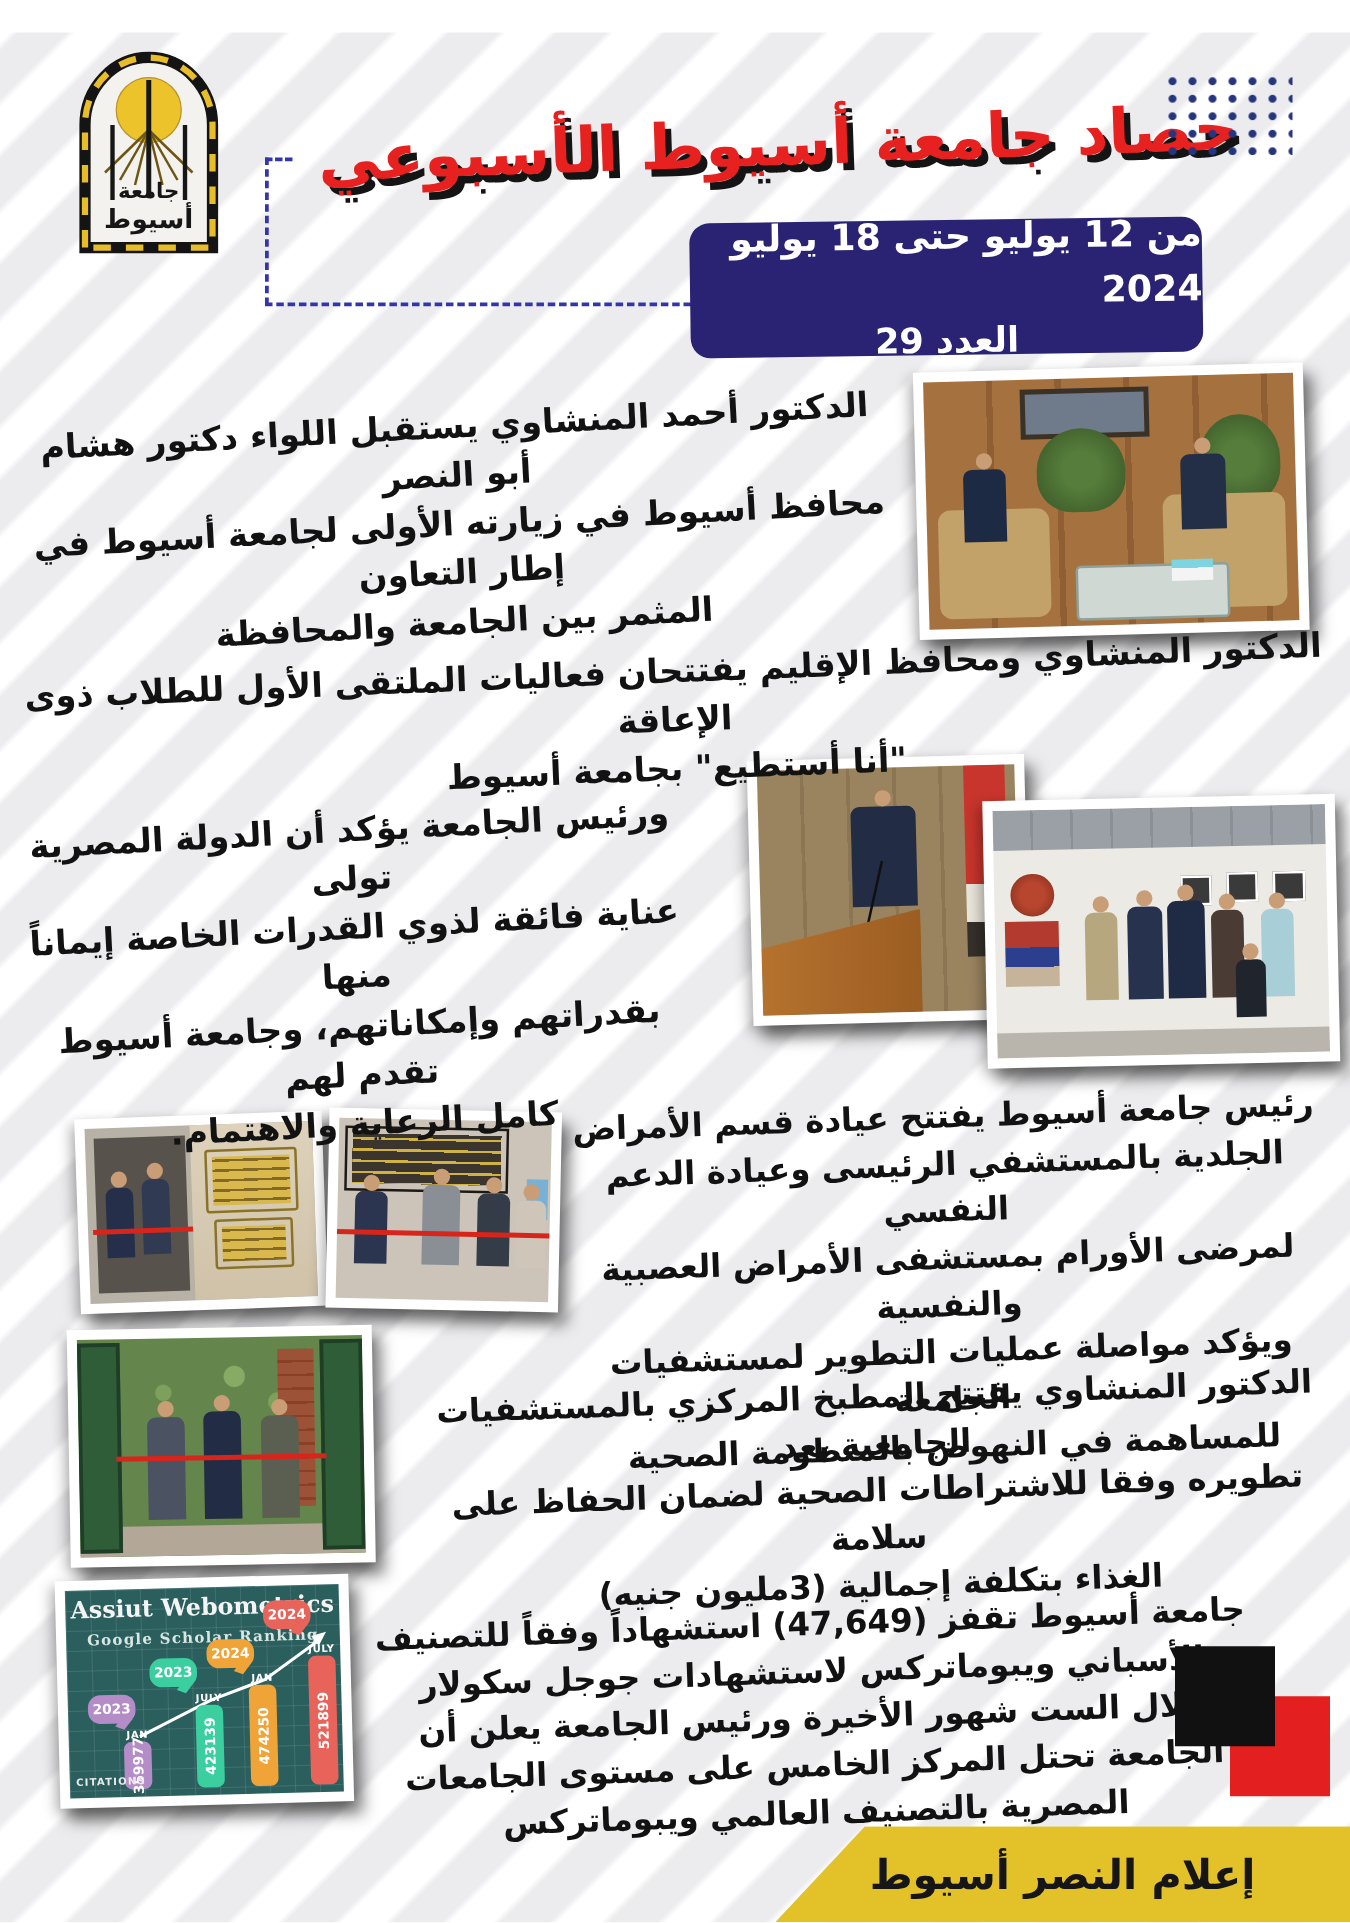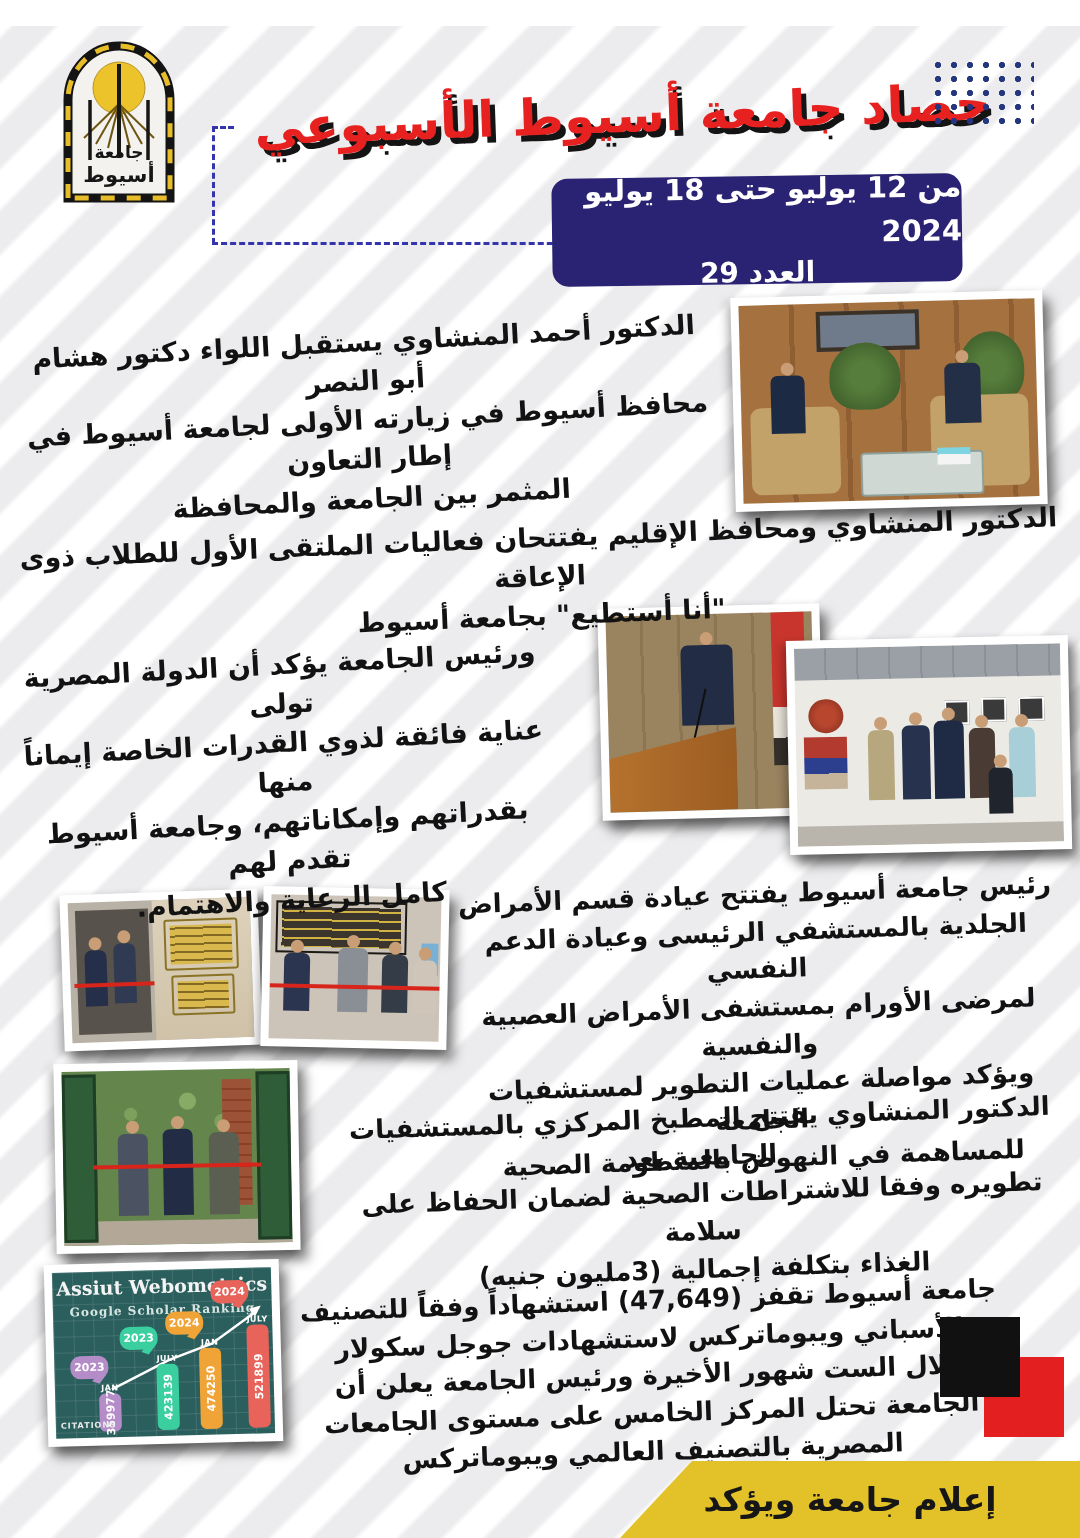--- a/index.html
+++ b/index.html
@@ -331,15 +331,15 @@
       <div class="bubble" style="left: 112px; top: 42px; background-color: rgb(240, 164, 55);">2024</div>
       <div class="bubble" style="left: 158px; top: 12px; background-color: rgb(232, 99, 90);">2024</div>
       <div class="c-note">CITATIONS</div>
     </div>
   </div>
 
   <div class="sq sq-black" style="background-color: rgb(17, 17, 17);"></div>
   <div class="sq sq-red" style="background-color: rgb(228, 31, 31);"></div>
 
   <div class="banner" style="background-color: rgb(226, 193, 41);">
-    <span>إعلام جامعة ويؤكد</span>
+    <span>إعلام النصر أسيوط</span>
   </div>
 </div>
 
 </body></html>

